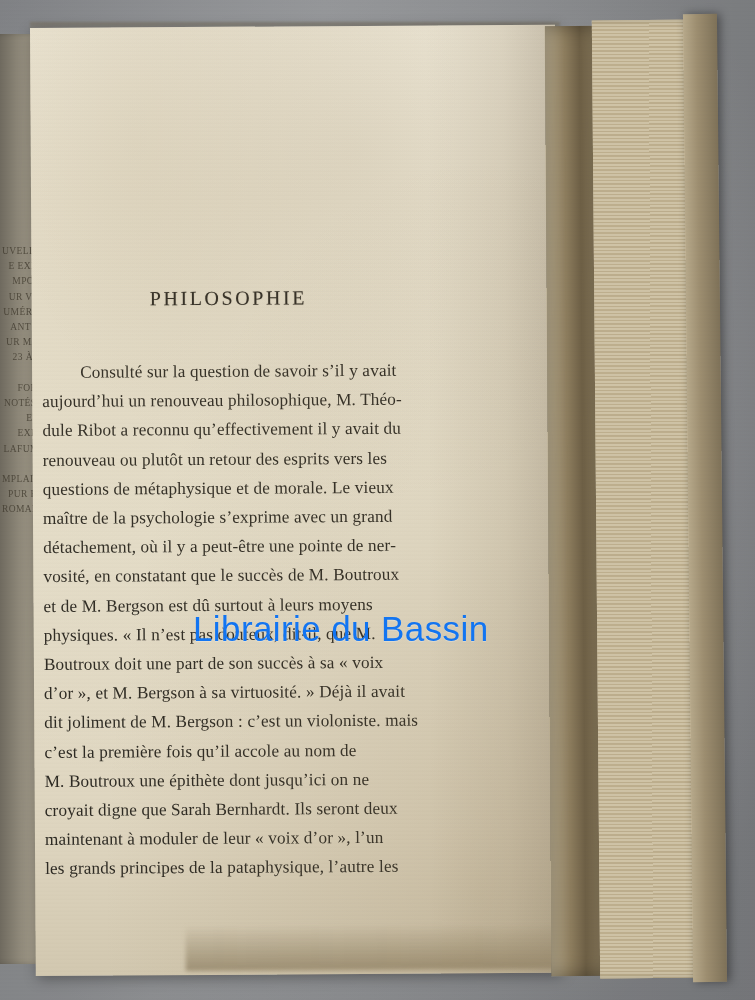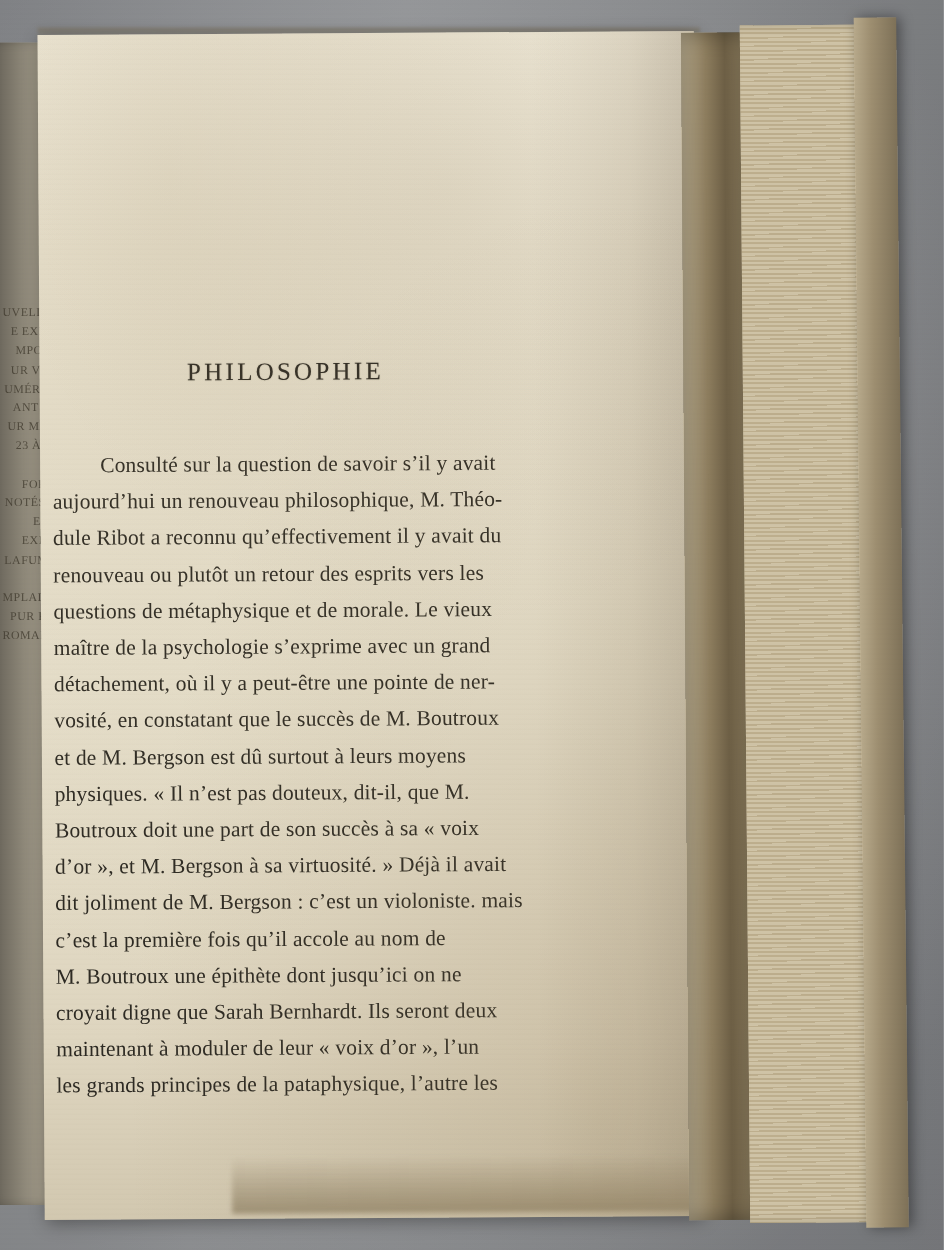--- a/index.html
+++ b/index.html
@@ -248,15 +248,16 @@
       <span class="line">les grands principes de la pataphysique, l’autre les</span>
     </div>
 
     <div class="page-curl-bottom"></div>
   </div>
 
   <div class="gutter"></div>
   <div class="text-block-edge"></div>
   <div class="cover-edge"></div>
 
+  <div class="watermark">Librairie du Bassin</div>
 
   <div class="grain"></div>
 </div>
 
 </body></html>

